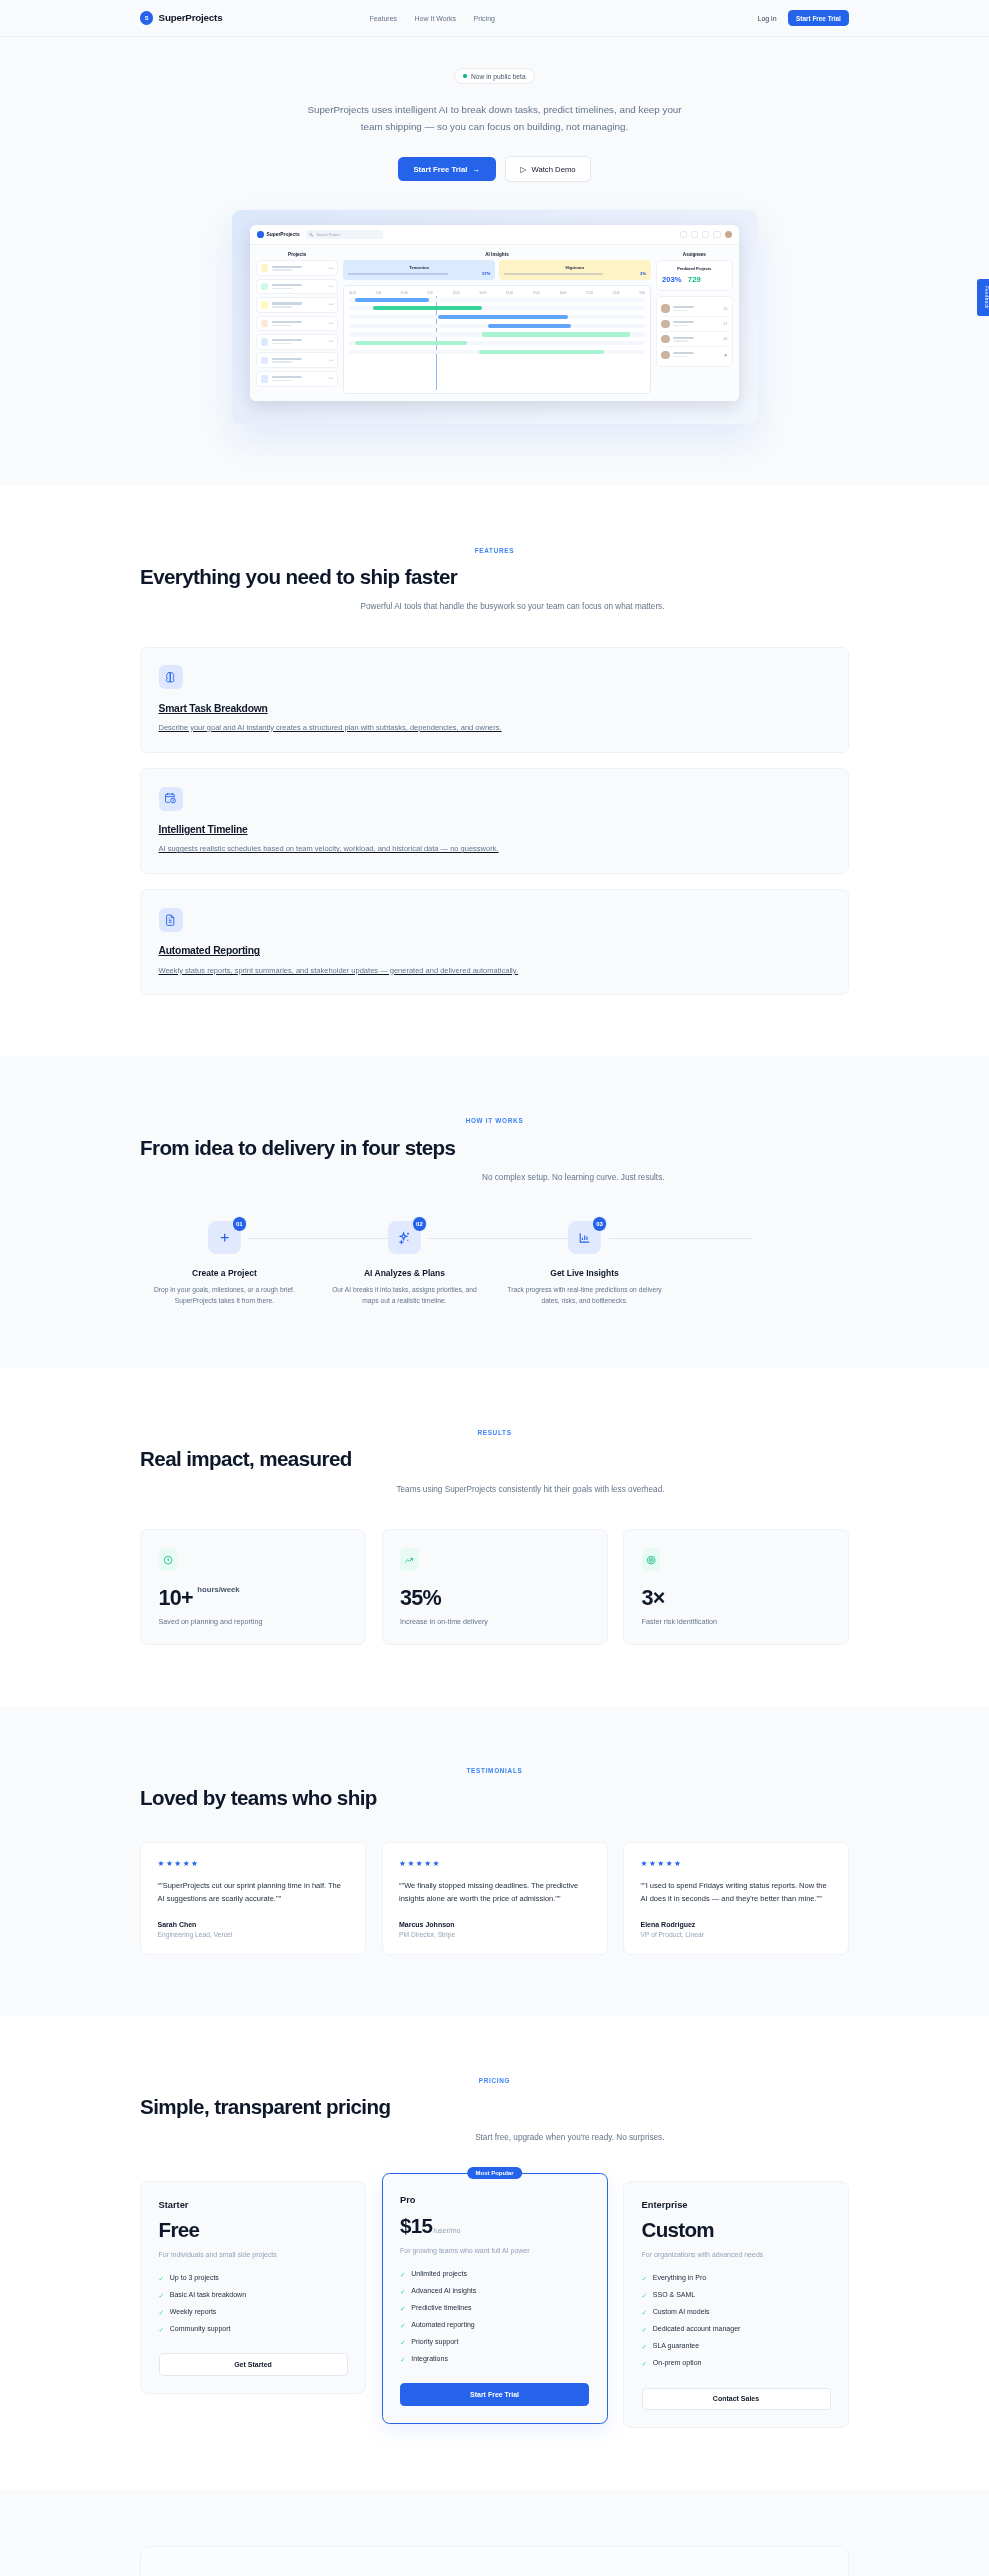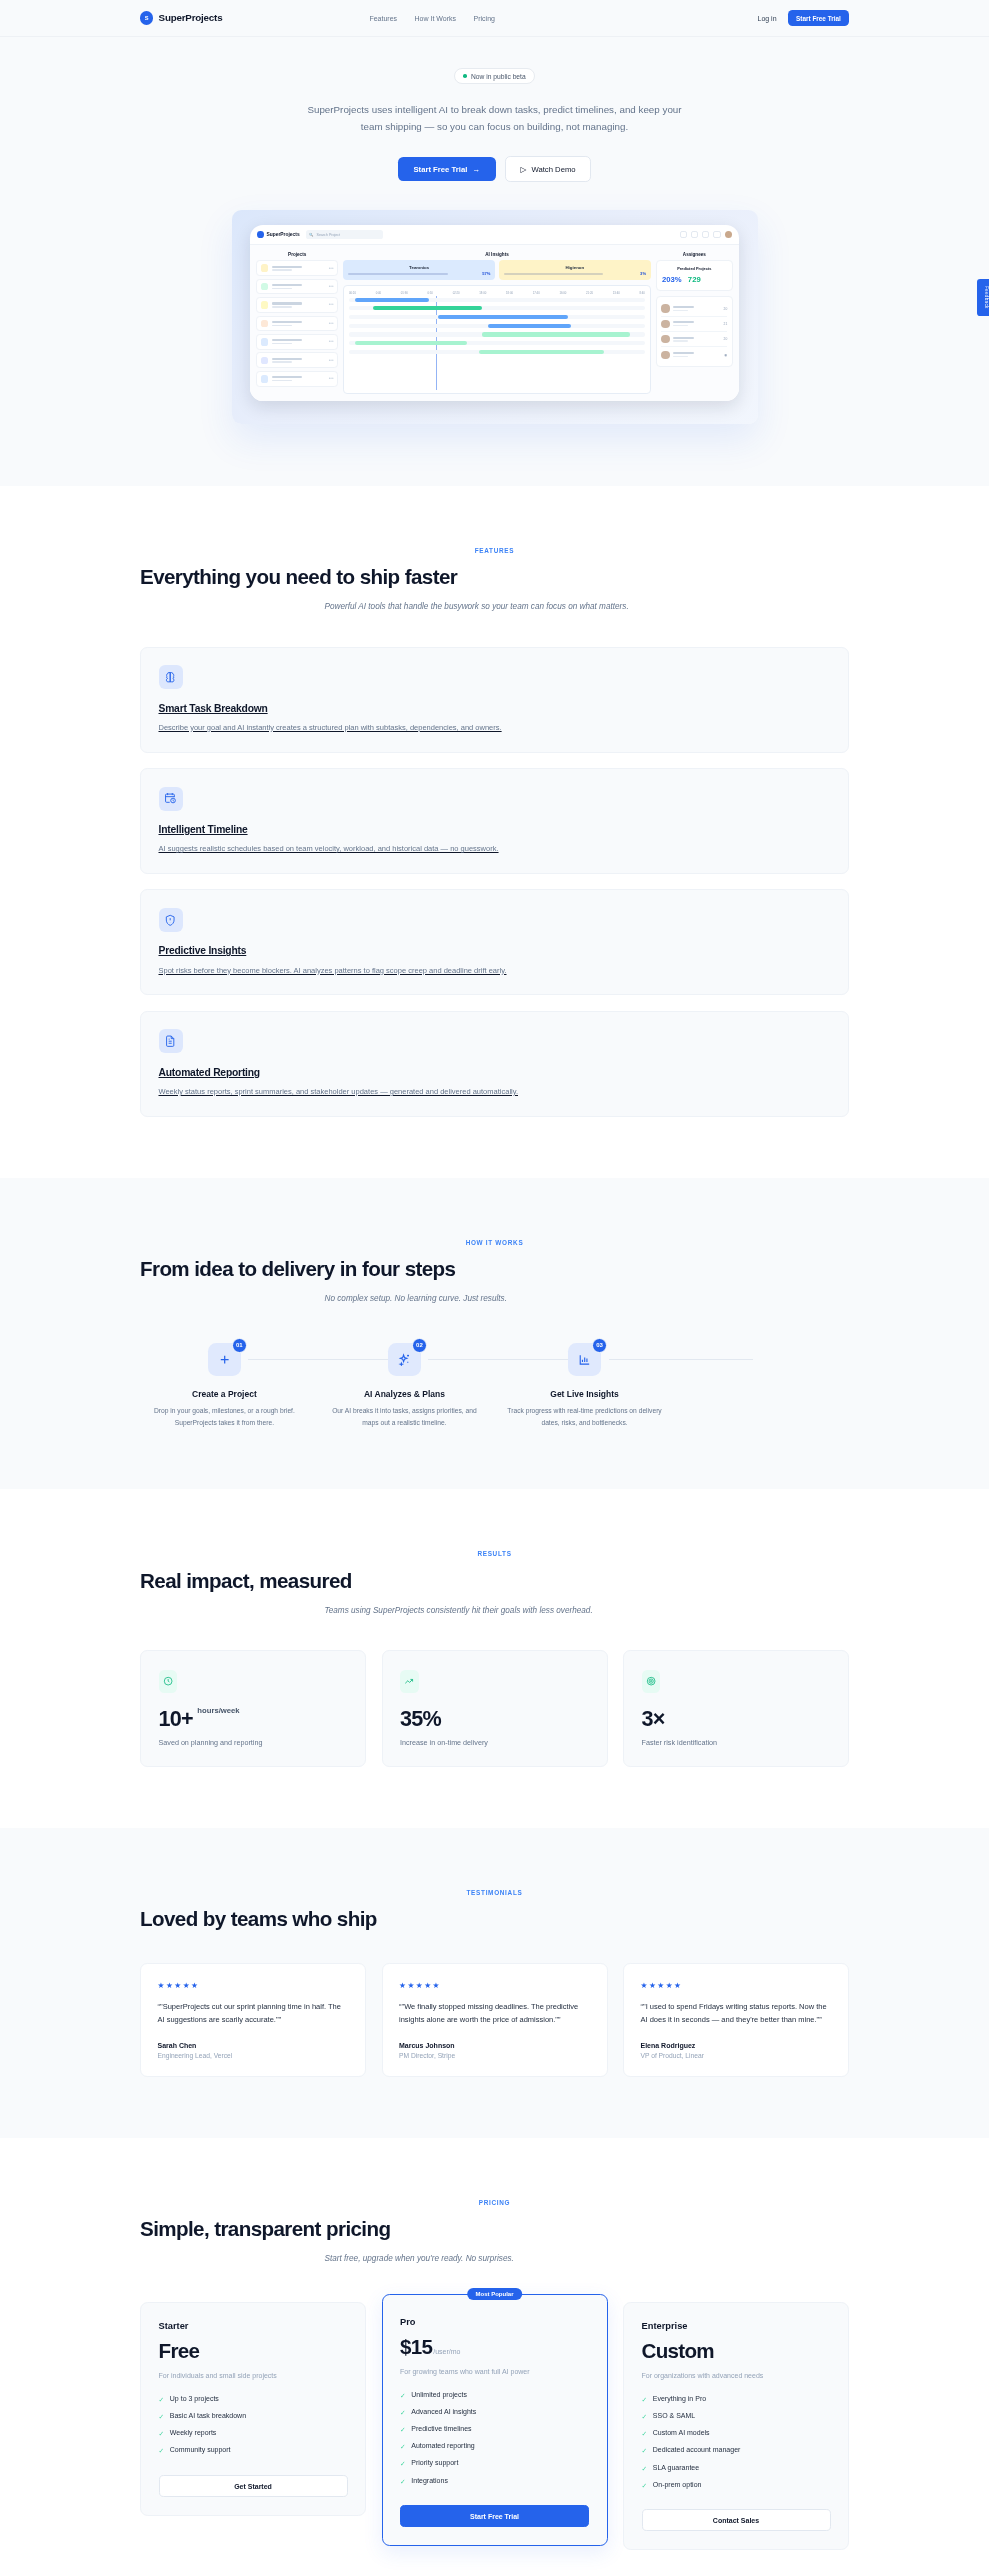--- a/index.html
+++ b/index.html
@@ -61,21 +61,21 @@
     font-size:7.7px; font-weight:500; padding:7.7px 14.4px; cursor:pointer;
     display:inline-flex; align-items:center; gap:5.2px; font-family:inherit;
   }
   
   .mock-wrap {
     margin:28px auto 0; width:526px; border-radius:9.3px;
     background:linear-gradient(150deg,#dbe7fb 0%,#e8eefb 45%,#f2f6fd 100%);
     padding:14.4px 18.5px 23px; box-shadow:0 15.5px 36px rgba(37,99,235,.10);
   }
   .mock {
-    background:#fff; border-radius:13px; overflow:hidden;
+    background:#fff; border-radius:6px; overflow:hidden;
     box-shadow:0 5.2px 17.5px rgba(15,23,42,.12);
   }
   .mock-top {
     height:20.6px; display:flex; align-items:center; gap:6.2px;
     padding:0 7.2px; border-bottom:0.5px solid #eef2f7;
   }
   .mock-logo { display:flex; align-items:center; gap:2.6px; }
   .mock-logo .c { width:6.7px; height:6.7px; border-radius:50%; background:#2563eb; }
   .mock-logo span { font-size:4.9px; font-weight:700; }
   .mock-search {
@@ -142,22 +142,22 @@
   .section { padding:61px 140px; }
   .sec-eyebrow {
     text-align:center; color:#3b82f6; font-size:6.4px;
     font-weight:600; letter-spacing:0.7px;
   }
   .sec-title {
     text-align:left; font-size:20.6px; font-weight:800; letter-spacing:-0.6px;
     margin-top:11.3px;
   }
   .sec-sub {
-    text-align:left; font-size:8.2px; color:#64748b; margin:11.3px auto 0;
-    max-width:340px; line-height:1.75;font-style:italic;
+    text-align:right; font-size:8.2px; color:#64748b; margin:11.3px auto 0;
+    max-width:340px; line-height:1.75;
   }
   .bg-alt { background:#f8fafc; }
   
   .feat-grid {
     margin-top:32px; display:grid; grid-template-columns:1fr; gap:15.5px;text-decoration:underline;
   }
   .feat-card {
     background:#f8fafc; border:0.5px solid #eef2f7; border-radius:7.2px; padding:17.5px;
   }
   .feat-ic {
@@ -489,30 +489,20 @@
             <circle cx="17.5" cy="16.5" r="4.5"></circle>
             <path d="M17.5 14.5v2.2l1.5 1"></path>
           </svg>
       </div>
       <h3>Intelligent Timeline</h3>
       <p>AI suggests realistic schedules based on team velocity, workload, and historical data — no guesswork.</p>
     </div>
     <div class="feat-card">
       <div class="feat-ic">
         <svg width="12.4" height="12.4" viewBox="0 0 24 24" fill="none" stroke="currentColor" stroke-width="1.8">
-            <path d="M12 2.5 4.5 5.6v6.1c0 4.6 3.1 8.9 7.5 10.3 4.4-1.4 7.5-5.7 7.5-10.3V5.6L12 2.5z"></path>
-            <path d="M12 8v4.2M12 15.6v.2"></path>
-          </svg>
-      </div>
-      <h3>Predictive Insights</h3>
-      <p>Spot risks before they become blockers. AI analyzes patterns to flag scope creep and deadline drift early.</p>
-    </div>
-    <div class="feat-card">
-      <div class="feat-ic">
-        <svg width="12.4" height="12.4" viewBox="0 0 24 24" fill="none" stroke="currentColor" stroke-width="1.8">
             <path d="M14 2H7a2 2 0 0 0-2 2v16a2 2 0 0 0 2 2h10a2 2 0 0 0 2-2V7l-5-5z"></path>
             <path d="M14 2v5h5M9 12h6M9 16h6M9 8h2"></path>
           </svg>
       </div>
       <h3>Automated Reporting</h3>
       <p>Weekly status reports, sprint summaries, and stakeholder updates — generated and delivered automatically.</p>
     </div>
   </div>
 </div>
 

